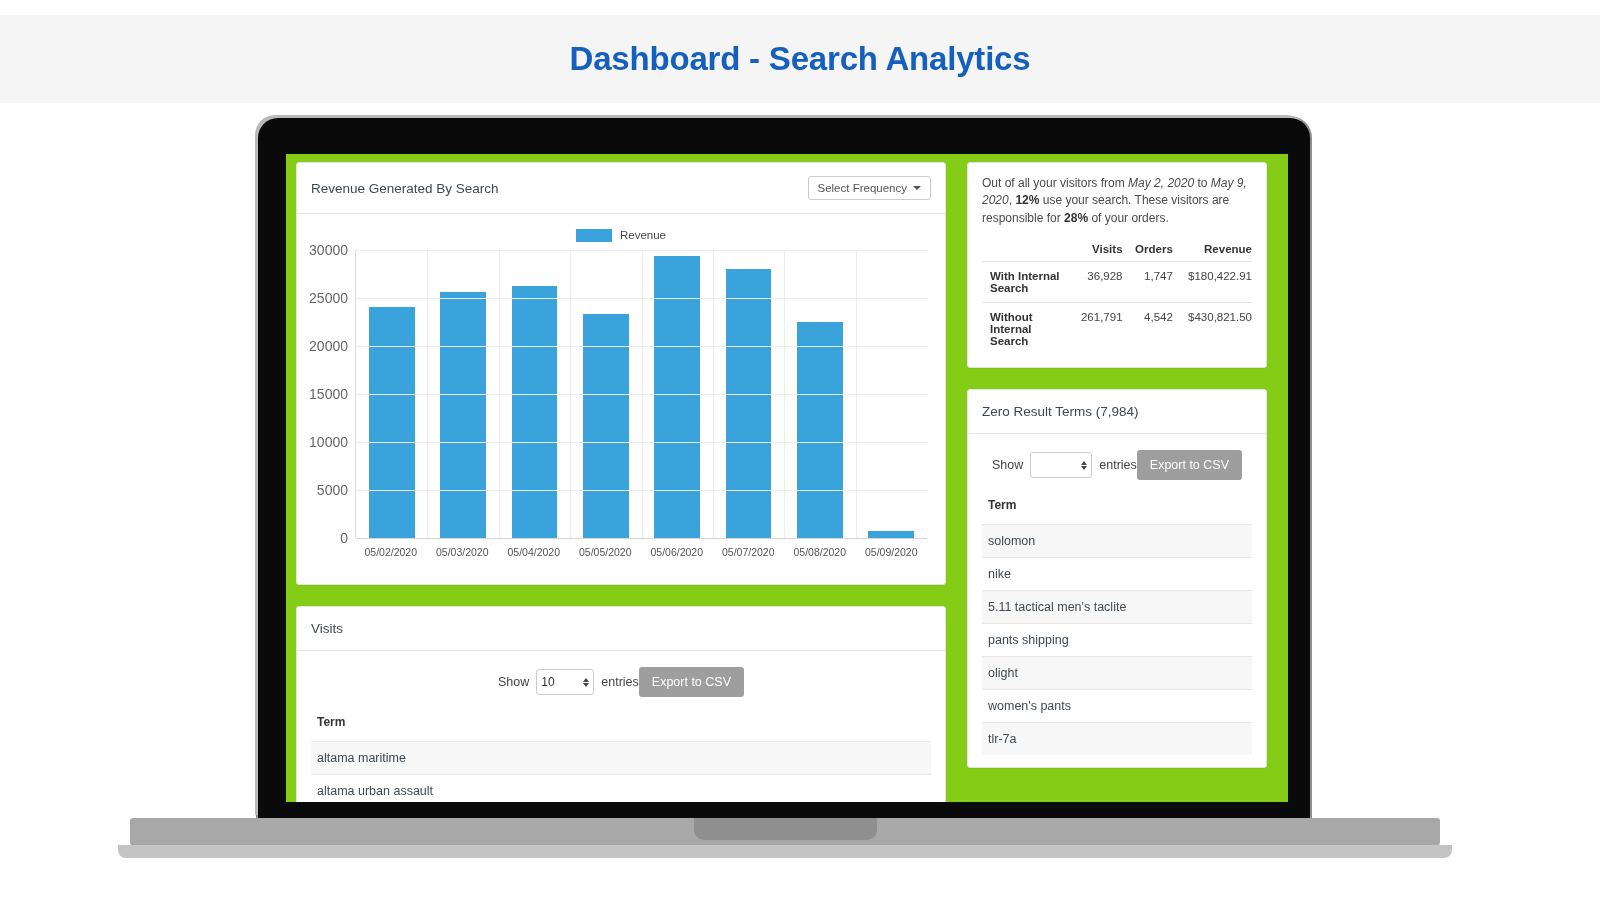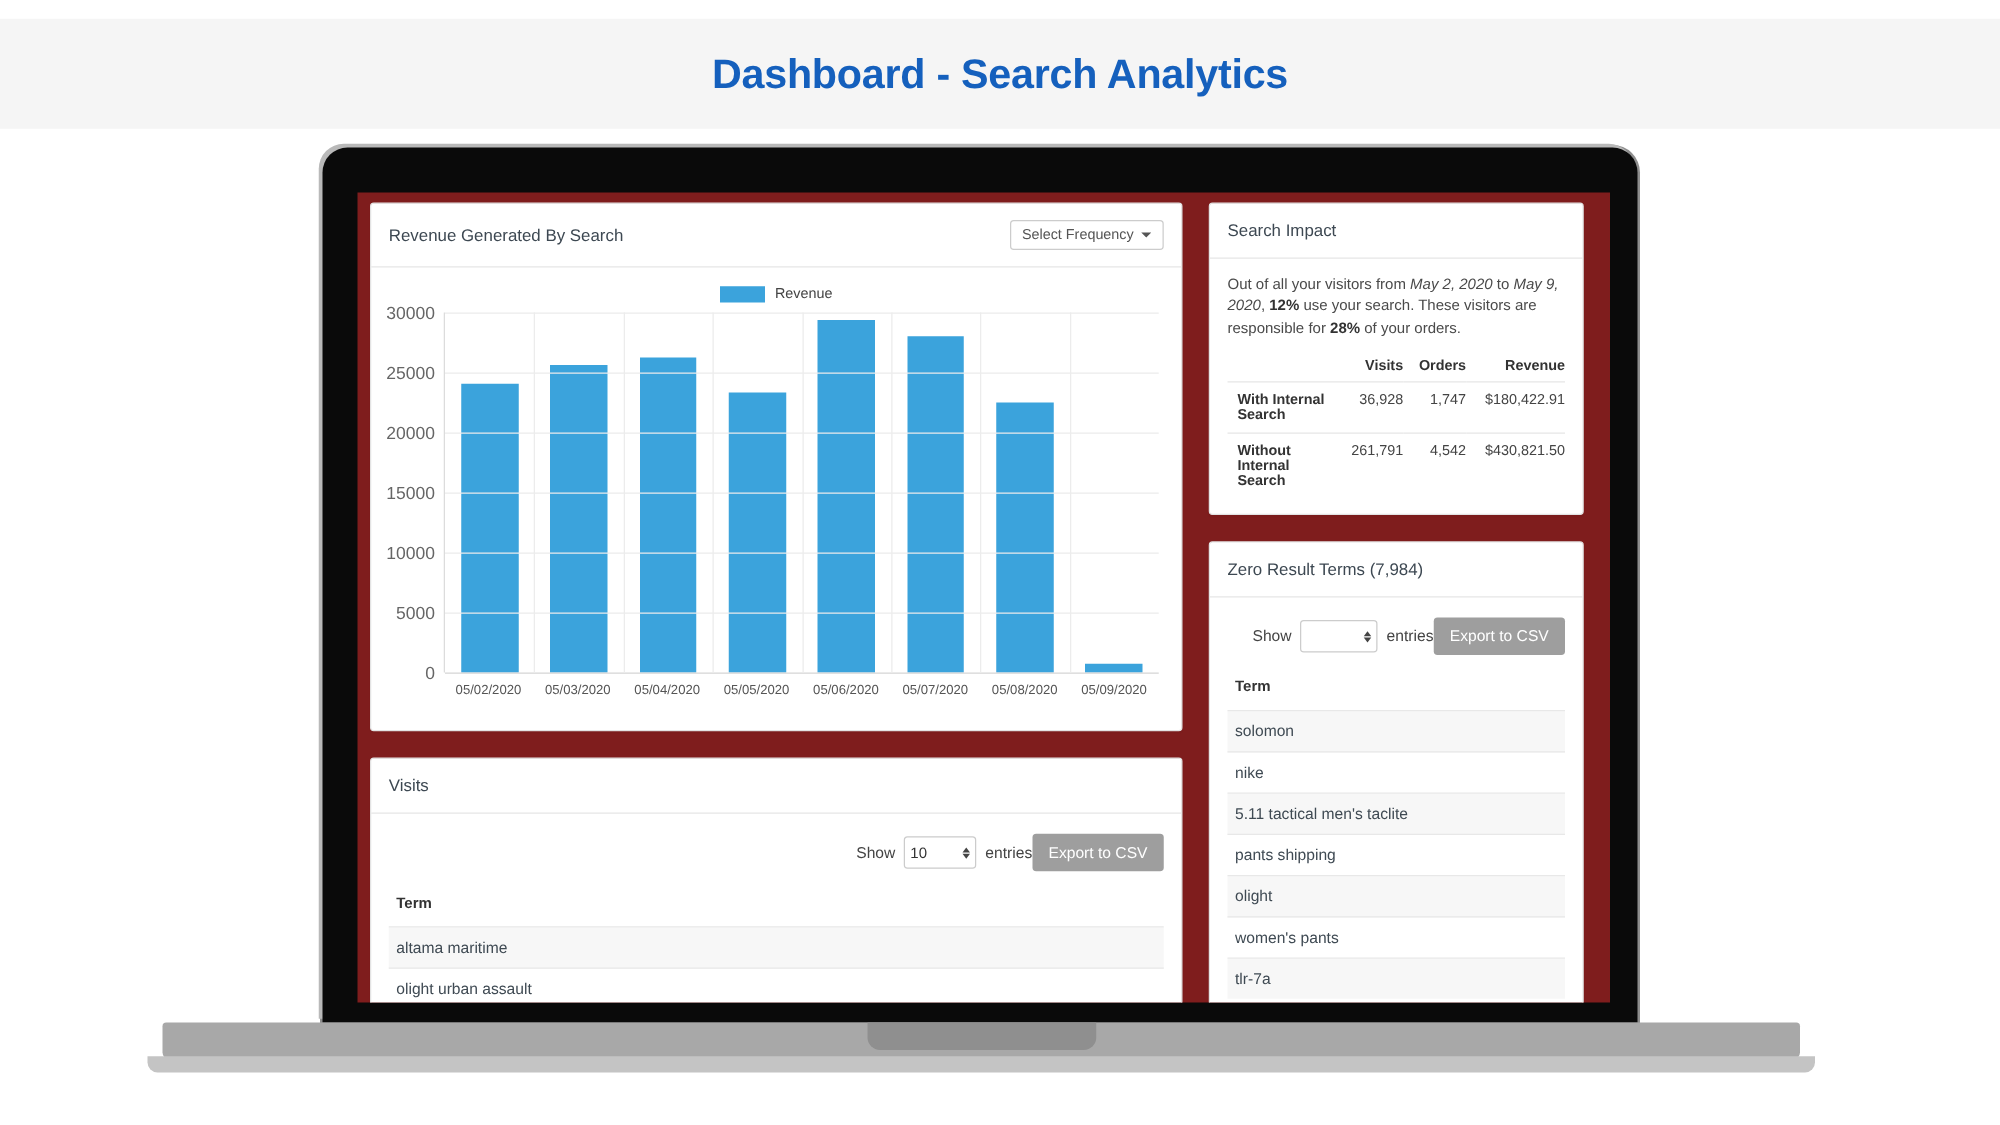--- a/index.html
+++ b/index.html
@@ -32,21 +32,21 @@
     left: 258px; top: 118px;
     width: 1052px; height: 700px;
     background: #0a0a0a;
     border-radius: 20px 20px 0 0;
     box-shadow: -3px -3px 0 0 #b9b9b9, 0 0 0 2px #8e8e8e;
   }
   .laptop-screen {
     position: absolute;
     left: 28px; top: 36px;
     width: 1002px; height: 648px;
-    background: #7f1d1d;
+    background: #84cc16;
     overflow: hidden;
   }
   .laptop-base {
     position: absolute;
     left: 130px; top: 818px;
     width: 1310px; height: 30px;
     background: #a8a8a8;
     border-radius: 3px 3px 6px 6px;
   }
   .laptop-base2 {
@@ -181,21 +181,21 @@
     text-align: right; padding: 8px 0 8px 8px;
     border-top: 1px solid #e6e6e6;
     vertical-align: top;
   }
   table.impact td.rowhead {
     text-align: left; font-weight: bold; color: #333; width: 86px;
   }
 
   
   .table-controls {
-    display: flex; align-items: center; justify-content: flex-end;
+    display: flex; align-items: center; justify-content: center;
     padding: 4px 0 14px 0;
   }
   .show-group { display: flex; align-items: center; gap: 7px; font-size: 12.5px; color: #444; }
   .entries-select {
     width: 58px; height: 26px;
     border: 1px solid #ccc; border-radius: 3px;
     background: #fff;
     font-size: 12px; color: #333;
     font-family: "Liberation Sans", sans-serif;
     padding: 0 4px;
@@ -354,35 +354,32 @@
                 <thead>
                   <tr>
                     <th>Term</th>
                   </tr>
                 </thead>
                 <tbody id="visits-rows">
                     <tr class="odd">
                       <td>altama maritime</td>
                     </tr>
                     <tr>
-                      <td>olight urban assault</td>
+                      <td>altama urban assault</td>
                     </tr>
                   </tbody>
               </table>
             </div>
           </div>
 
         </div>
 
         <div class="col-right">
 
           <div class="card">
-            <div class="card-head">
-              <span class="card-title">Search Impact</span>
-            </div>
             <div class="card-body">
               <p class="impact-text">
                 <span>Out of all your visitors from </span><i>May 2, 2020</i><span> to </span><i>May 9, 2020</i><span>, </span><b>12%</b><span> use your search. These visitors are responsible for </span><b>28%</b><span> of your orders.</span>
               </p>
 
               <table class="impact">
                 <thead>
                   <tr>
                     <th class="first"></th>
                     <th>Visits</th>

